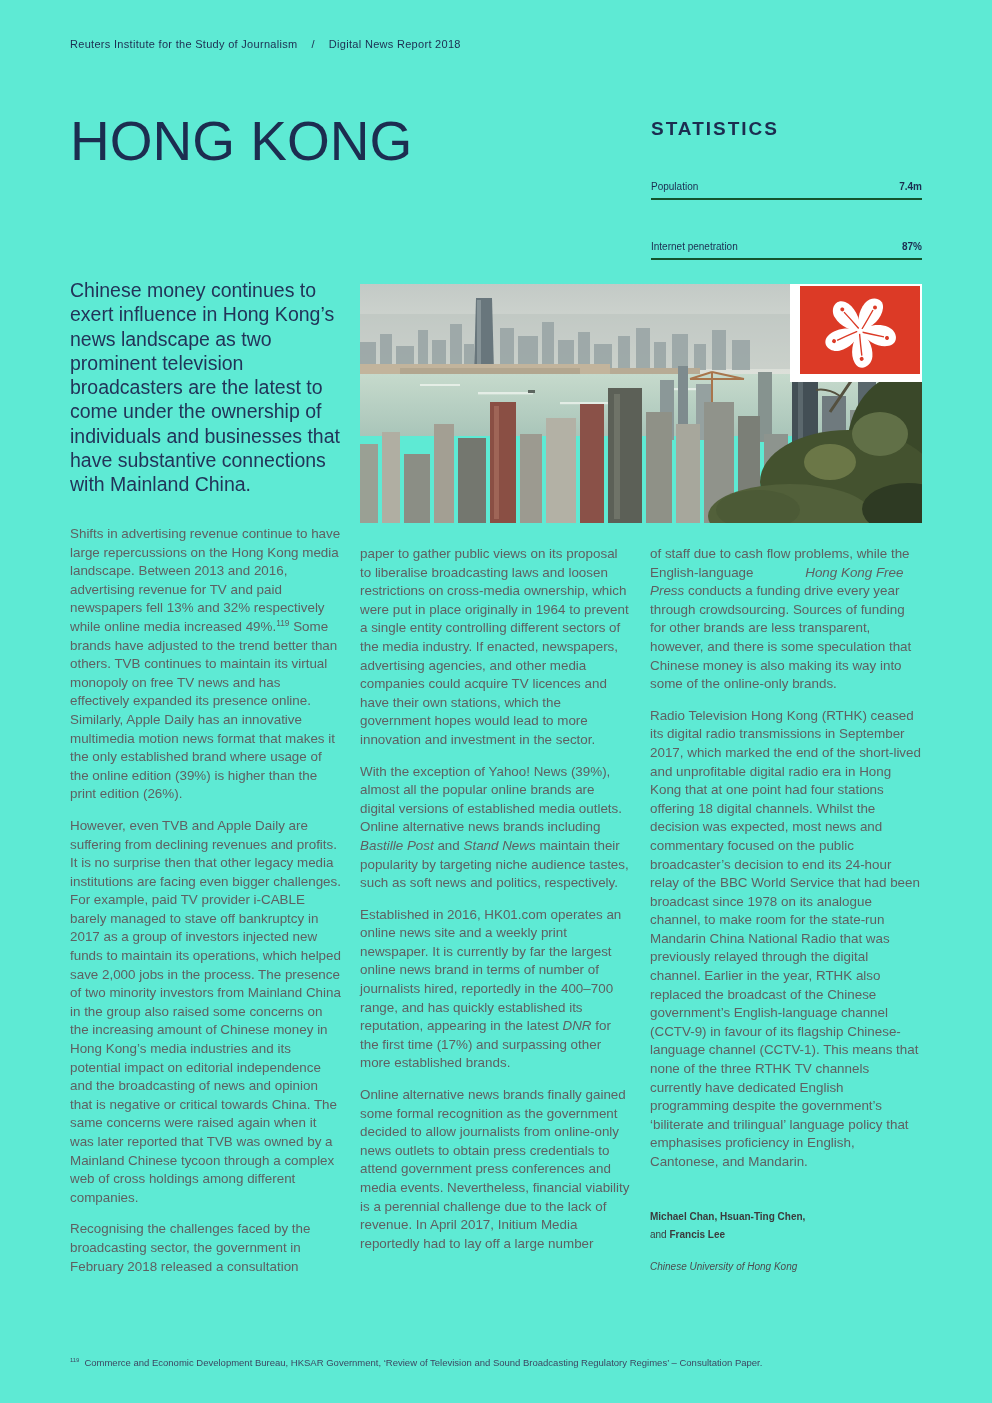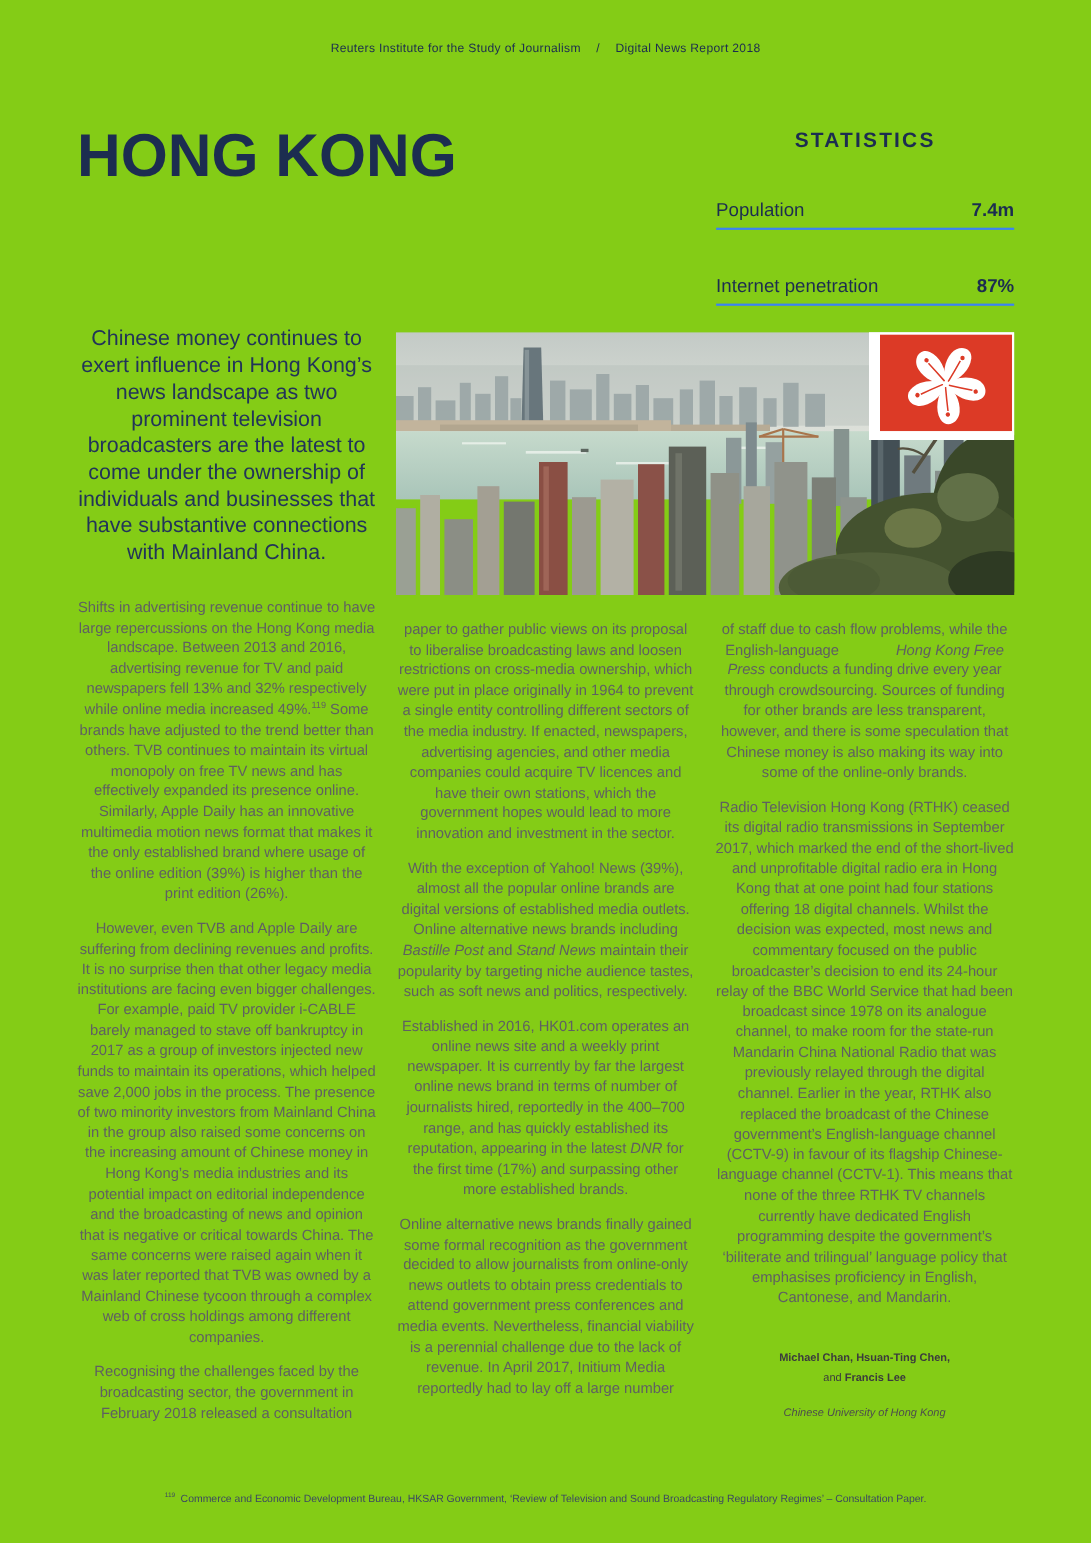--- a/index.html
+++ b/index.html
@@ -1,49 +1,48 @@
 <!DOCTYPE html>
 <html><head>
 <meta charset="utf-8">
 <style>
   html,body { margin:0; padding:0; background:#e9e9e9; }
   .page {
     position:relative;
     width:992px; height:1403px;
     margin:0 auto;
-    background:#84cc16;
+    background:#5eead4;
     box-sizing:border-box;
     padding:0 70px;
     font-family:"Liberation Sans","DejaVu Sans",sans-serif;
     overflow:hidden;
-    text-align:center;
   }
   
   .breadcrumb {
     padding-top:38px;
     font-size:11px; letter-spacing:.3px;
     color:#1c2d50; font-weight:500;
   }
   .breadcrumb .sep { margin:0 14px; }
   
   .title-row { display:flex; justify-content:space-between; align-items:flex-start; margin-top:62px; }
   h1.country-title {
-    margin:0; font-size:55px; line-height:58px; font-weight:700;
+    margin:0; font-size:55px; line-height:58px; font-weight:400;
     letter-spacing:0; color:#1c2d50;
   }
   .stats { width:271px; margin-top:6px; }
   .stats-heading {
     font-size:19px; font-weight:700; letter-spacing:2px;
     color:#1c2d50; margin:0 0 8px 0;
   }
   .stat-row {
     display:flex; justify-content:space-between; align-items:baseline;
-    font-size:17px; color:#1c2d50;
+    font-size:10px; color:#1c2d50;
     padding:5px 0 6px 0;
-    border-bottom:2px solid #3b82f6;
+    border-bottom:2px solid #14532d;
     margin-top:36px;
   }
   .stat-value { font-weight:700; }
   
   .main-grid {
     display:grid;
     grid-template-columns:repeat(3,1fr);
     column-gap:18px;
     row-gap:2px;
     margin-top:24px;

